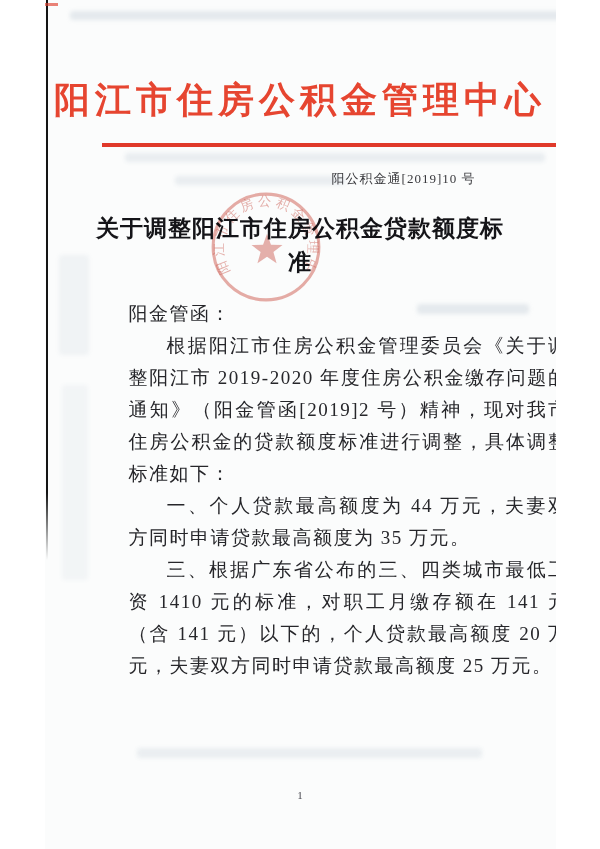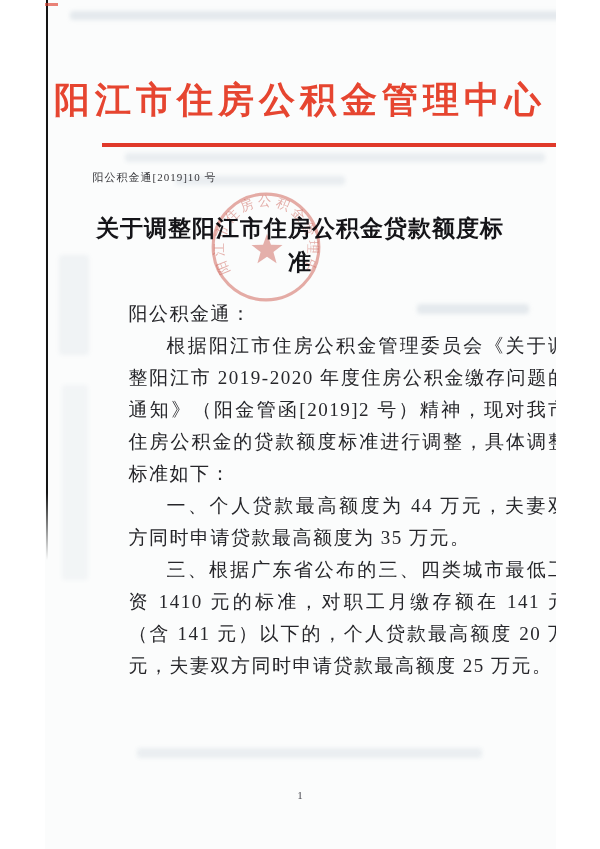--- a/index.html
+++ b/index.html
@@ -58,22 +58,22 @@
   }
   .red-rule {
     position: absolute;
     left: 57px; top: 143px;
     width: 471px; height: 4px;
   }
 
   .doc-number {
     position: absolute;
     left: 0; right: 80px; top: 170px;
-    text-align: left;
-    font-size: 11px;
+    text-align: right;
+    font-size: 13px;
     letter-spacing: 1px;
     color: #38383c;
     white-space: nowrap;
     padding-left: 48px;
   }
 
   .doc-title {
     position: absolute;
     left: 40px; right: 40px; top: 212px;
     text-align: center;
@@ -145,21 +145,21 @@
     </defs>
     <text font-size="13" fill="rgba(200,70,58,0.50)" letter-spacing="3.5" font-family="Liberation Serif, DejaVu Serif, serif">
       <textPath href="#sealArc" startOffset="2">阳江市住房公积金管理中心</textPath>
     </text>
     <g transform="translate(61,63)">
       <polygon fill="rgba(202,72,60,0.50)" points="0,-16 3.9,-5.3 15.2,-4.9 6.3,2.0 9.4,12.9 0,6.6 -9.4,12.9 -6.3,2.0 -15.2,-4.9 -3.9,-5.3"></polygon>
     </g>
   </svg>
 
   <div class="doc-body">
-    <p>阳公积金通：</p>
+    <p>阳金管函：</p>
     <p class="indent">根据阳江市住房公积金管理委员会《关于调整阳江市 2019-2020 年度住房公积金缴存问题的通知》（阳金管函[2019]2 号）精神，现对我市住房公积金的贷款额度标准进行调整，具体调整标准如下：</p>
     <p class="indent">一、个人贷款最高额度为 44 万元，夫妻双方同时申请贷款最高额度为 35 万元。</p>
     <p class="indent">三、根据广东省公布的三、四类城市最低工资 1410 元的标准，对职工月缴存额在 141 元（含 141 元）以下的，个人贷款最高额度 20 万元，夫妻双方同时申请贷款最高额度 25 万元。</p>
   </div>
 
   <div class="page-number">1</div>
 
 </div>
 
 </body></html>

